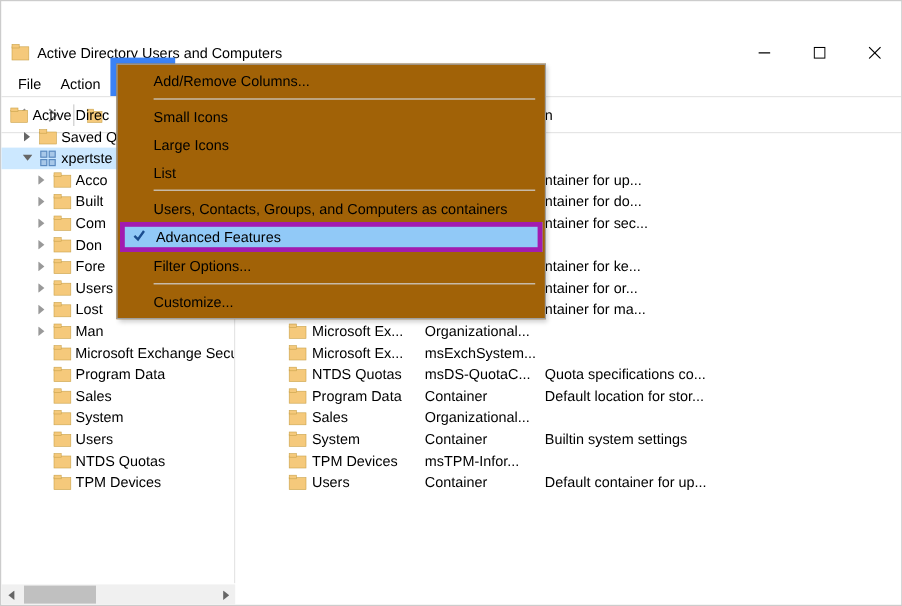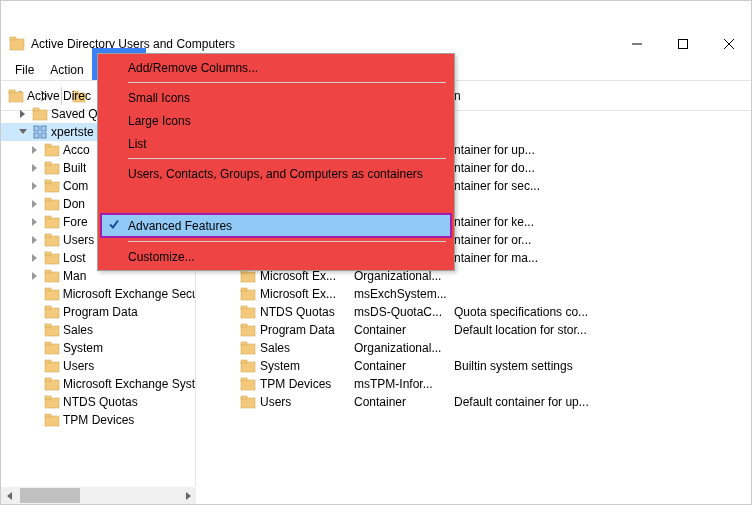--- a/index.html
+++ b/index.html
@@ -24,24 +24,24 @@
 .indent-0 { padding-left: 4px; }
 .indent-1 { padding-left: 16px; }
 .indent-2 { padding-left: 28px; }
 .tree-node.selected { background: #cce8ff; }
 .list-pane { flex: 1; overflow: hidden; position: relative; padding-top: 4px; }
 .list-row { display: flex; height: 18px; align-items: center; padding-left: 6px; white-space: nowrap; }
 .list-row .row-icon { width: 16px; height: 16px; margin-right: 4px; flex-shrink: 0; }
 .col-name { width: 94px; overflow: hidden; white-space: nowrap; }
 .col-type { width: 100px; overflow: hidden; white-space: nowrap; }
 .col-desc { flex: 1; overflow: hidden; white-space: nowrap; }
-.view-menu { position: absolute; top: 52px; left: 96px; width: 358px; background: #ef4444; border: 1px solid #a0a0a0; box-shadow: 2px 2px 4px rgba(0,0,0,0.2); z-index: 100; padding: 2px; }
+.view-menu { position: absolute; top: 52px; left: 96px; width: 358px; background: #a16207; border: 1px solid #a0a0a0; box-shadow: 2px 2px 4px rgba(0,0,0,0.2); z-index: 100; padding: 2px; }
 .view-menu .menu-row { display: flex; align-items: center; height: 23px; padding-left: 28px; position: relative; cursor: default; }
 .view-menu .menu-row.sel { background: #91c9f7; }
-.view-menu .menu-row.highlighted { border: 2px solid #a21caf; height: 25px; padding-left: 26px; margin-top: 28px; }
+.view-menu .menu-row.highlighted { border: 4px solid #a21caf; height: 25px; padding-left: 26px; }
 .view-menu .menu-sep { height: 1px; background: #d0d0d0; margin: 3px 6px 3px 28px; }
 .view-menu .check { position: absolute; left: 6px; top: 50%; transform: translateY(-50%); }
 .scrollbar-h { position: absolute; bottom: 0; left: 0; width: 195px; height: 17px; background: #f0f0f0; display: flex; align-items: center; }
 .scrollbar-h .thumb { height: 15px; background: #c0c0c0; }
 .scrollbar-h .arrow { width: 17px; height: 17px; display: flex; align-items: center; justify-content: center; }
 .folder-icon-svg { fill: #f5c97b; stroke: #c9a24a; stroke-width: 0.5; }
 </style>
 </head>
 <body>
 
@@ -277,28 +277,20 @@
               <rect x="1" y="2" width="6" height="3" class="folder-icon-svg"></rect>
             </svg></span>
           <span class="node-label">Users</span>
         </div>
         <div class="tree-node indent-2">
           <span class="expander"></span>
           <span class="node-icon"><svg width="16" height="16">
               <rect x="1" y="4" width="14" height="10" class="folder-icon-svg"></rect>
               <rect x="1" y="2" width="6" height="3" class="folder-icon-svg"></rect>
             </svg></span>
-          <span class="node-label">Microsoft Exchange Syst</span>
-        </div>
-        <div class="tree-node indent-2">
-          <span class="expander"></span>
-          <span class="node-icon"><svg width="16" height="16">
-              <rect x="1" y="4" width="14" height="10" class="folder-icon-svg"></rect>
-              <rect x="1" y="2" width="6" height="3" class="folder-icon-svg"></rect>
-            </svg></span>
           <span class="node-label">NTDS Quotas</span>
         </div>
         <div class="tree-node indent-2">
           <span class="expander"></span>
           <span class="node-icon"><svg width="16" height="16">
               <rect x="1" y="4" width="14" height="10" class="folder-icon-svg"></rect>
               <rect x="1" y="2" width="6" height="3" class="folder-icon-svg"></rect>
             </svg></span>
           <span class="node-label">TPM Devices</span>
         </div>
@@ -475,17 +467,20 @@
   <div class="menu-sep"></div>
   <div class="menu-row">
       <span>Users, Contacts, Groups, and Computers as containers</span>
     </div>
   <div class="menu-row sel highlighted">
     <span class="check"><svg width="12" height="12">
           <path d="M2 6 L5 9 L10 2" fill="none" stroke="#1a4d8f" stroke-width="2"></path>
         </svg></span>
     <span>Advanced Features</span>
   </div>
+  <div class="menu-row">
+      <span>Filter Options...</span>
+    </div>
   <div class="menu-sep"></div>
   <div class="menu-row">
       <span>Customize...</span>
     </div>
 </div>
 
 </body></html>

